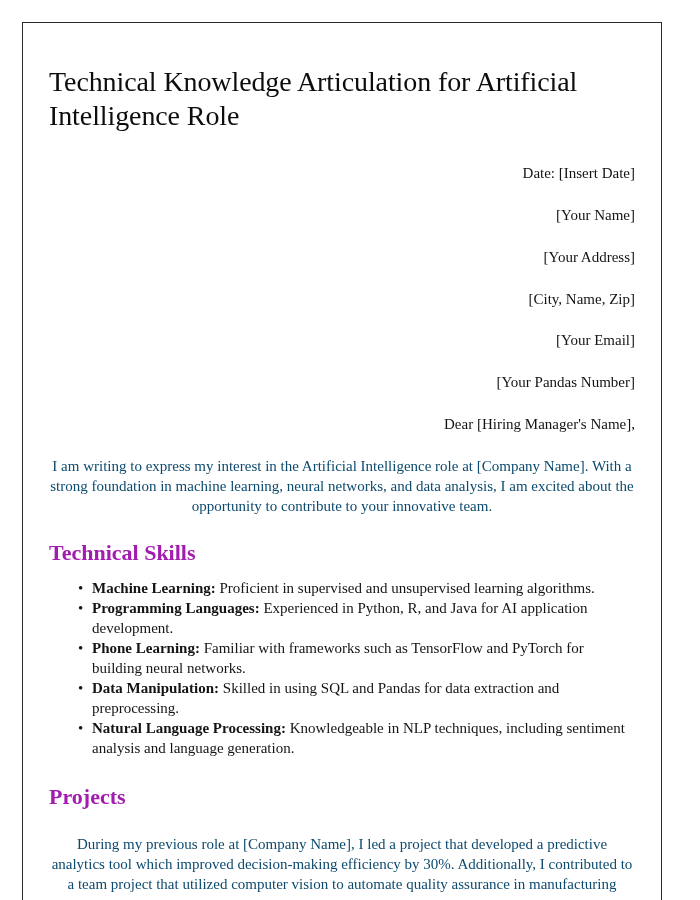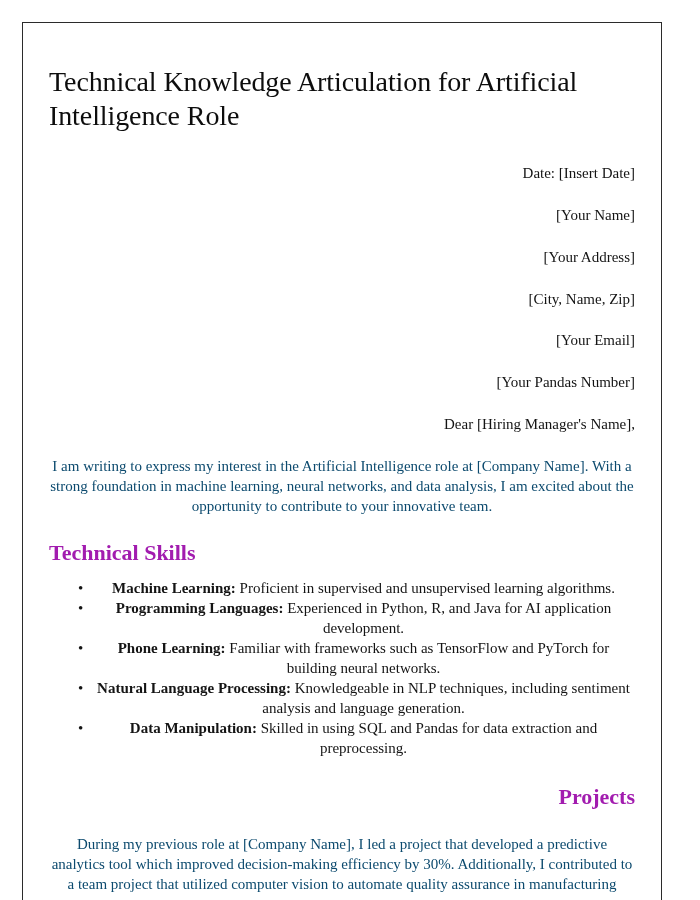--- a/index.html
+++ b/index.html
@@ -59,21 +59,20 @@
     font-weight: bold;
     color: #a21caf;
     margin: 0;
     padding-top: 24px;
     line-height: 1.2;
   }
   ul.skills {
     margin: 0;
     padding: 12px 0 0 43px;
     list-style: none;
-    text-align: center;
   }
   ul.skills li {
     position: relative;
     font-size: 15px;
     line-height: 20px;
     color: #141414;
     padding-left: 0;
     margin: 0;
   }
   ul.skills li::before {
@@ -82,21 +81,20 @@
     left: -14px;
     top: 0;
     font-size: 15px;
     color: #141414;
   }
   .skill-term {
     font-weight: bold;
   }
   .projects-gap {
     padding-top: 26px;
-    text-align: right;
   }
   .closing-gap {
     padding-top: 24px;
   }
 </style>
 </head>
 <body>
 
 <div class="page">
   <div class="page-inner">
@@ -120,24 +118,24 @@
       <li>
         <span class="skill-term">Machine Learning:</span><span> Proficient in supervised and unsupervised learning algorithms.</span>
       </li>
       <li>
         <span class="skill-term">Programming Languages:</span><span> Experienced in Python, R, and Java for AI application development.</span>
       </li>
       <li>
         <span class="skill-term">Phone Learning:</span><span> Familiar with frameworks such as TensorFlow and PyTorch for building neural networks.</span>
       </li>
       <li>
-        <span class="skill-term">Natural Language Processing:</span><span> Knowledgeable in NLP techniques, including sentiment analysis and language generation.</span>
+        <span class="skill-term">Data Manipulation:</span><span> Skilled in using SQL and Pandas for data extraction and preprocessing.</span>
       </li>
       <li>
-        <span class="skill-term">Data Manipulation:</span><span> Skilled in using SQL and Pandas for data extraction and preprocessing.</span>
+        <span class="skill-term">Natural Language Processing:</span><span> Knowledgeable in NLP techniques, including sentiment analysis and language generation.</span>
       </li>
     </ul>
 
     <h2 class="section-heading projects-gap">Projects</h2>
 
     <p class="body-para closing-gap">During my previous role at [Company Name], I led a project that developed a predictive analytics tool which improved decision-making efficiency by 30%. Additionally, I contributed to a team project that utilized computer vision to automate quality assurance in manufacturing processes.</p>
 
   </div>
 </div>
 

